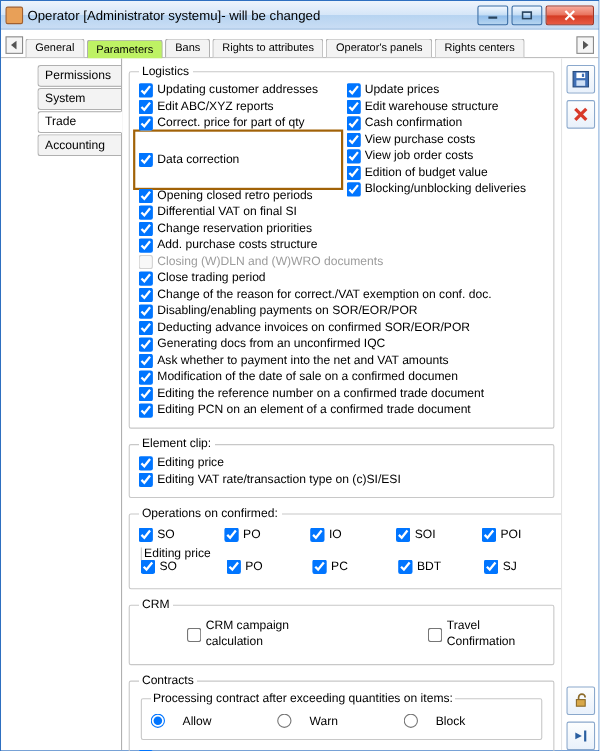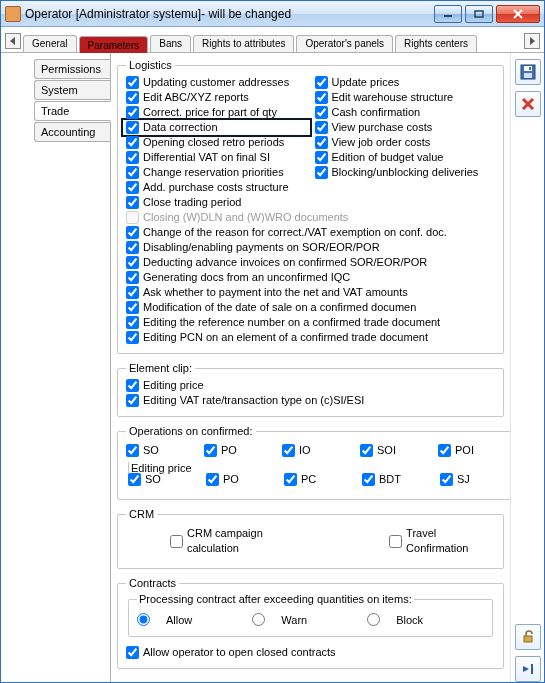--- a/index.html
+++ b/index.html
@@ -61,21 +61,21 @@
     padding: 2px 8px;
     border: 1px solid #b0b0b0;
     border-bottom: none;
     background:#f3f3f3;
     border-radius: 3px 3px 0 0;
     cursor:pointer;
     font-size:10px;
     position:relative;
   }
   .tab.active{
-    background:#b91c1c;
+    background:#bef264;
     top:1px;
     padding-top:3px;
   }
   .body {
     flex:1; display:flex; overflow:hidden; background:#fff;
   }
   .sidetabs {
     width: 80px;
     padding: 6px 0 0 4px;
     margin-left: 29px;
@@ -129,22 +129,22 @@
   }
   .col{flex:1;}
   .chk{
     display:flex;align-items:center;gap:4px;
     line-height:15px;
     font-size:11px;
   }
   .chk input{margin:0;width:13px;height:13px;}
   .chk.disabled{color:#9c9c9c;}
   .highlight{
-    border:2px solid #0f172a;
-    padding:0 3px;
+    border:2px solid #a16207;
+    padding:18px 3px;
     margin:-2px -5px -2px -5px;
   }
   .ops-row{display:flex;gap:20px;margin:2px 0 4px 0;}
   .radio{display:flex;align-items:center;gap:16px;}
   .radio input{margin:0;}
   .fs-inner{
     border:1px solid #c8c8c8;border-radius:2px;padding:6px 8px;margin-bottom:8px;
   }
 </style>
 </head>
@@ -270,27 +270,27 @@
                 <input type="checkbox" checked="" style="">
                 <span>Blocking/unblocking deliveries</span>
               </label>
             </div>
         </div>
         <div id="log-full">
             <label class="chk">
               <input type="checkbox" checked="" style="">
               <span>Add. purchase costs structure</span>
             </label>
-            <label class="chk">
-              <input type="checkbox" checked="" style="">
-              <span>Close trading period</span>
-            </label>
             <label class="chk disabled">
               <input type="checkbox" disabled="" style="">
               <span>Closing (W)DLN and (W)WRO documents</span>
+            </label>
+            <label class="chk">
+              <input type="checkbox" checked="" style="">
+              <span>Close trading period</span>
             </label>
             <label class="chk">
               <input type="checkbox" checked="" style="">
               <span>Change of the reason for correct./VAT exemption on conf. doc.</span>
             </label>
             <label class="chk">
               <input type="checkbox" checked="" style="">
               <span>Disabling/enabling payments on SOR/EOR/POR</span>
             </label>
             <label class="chk">

